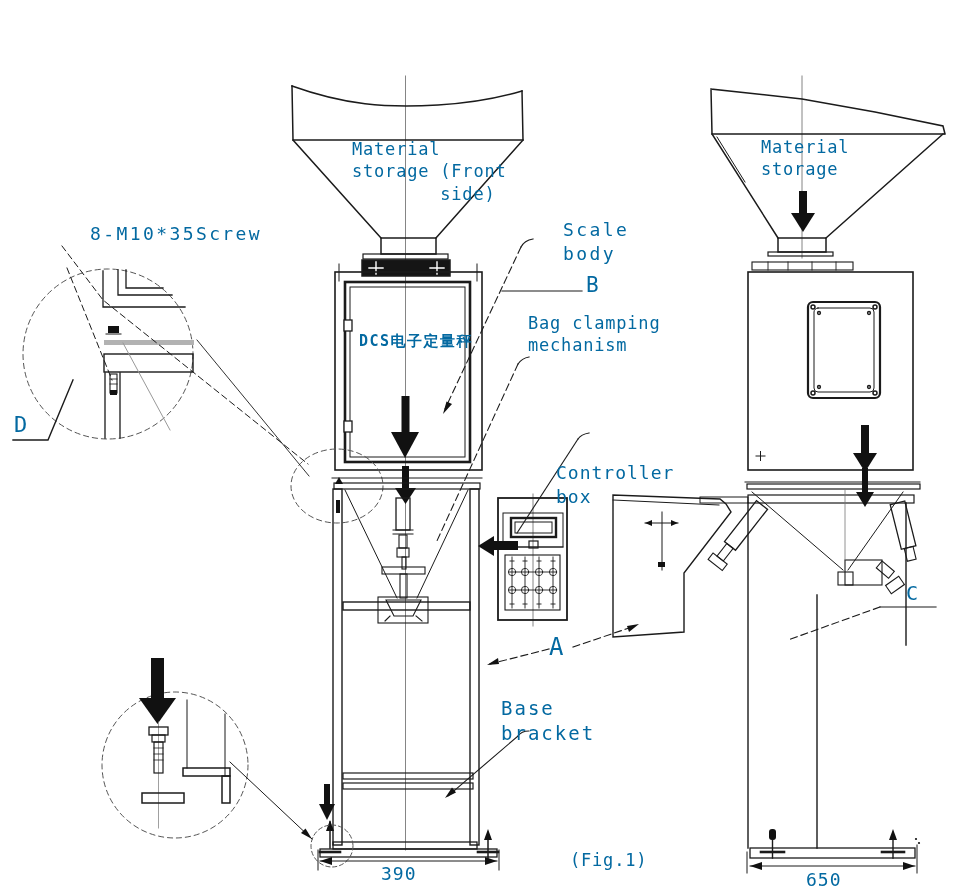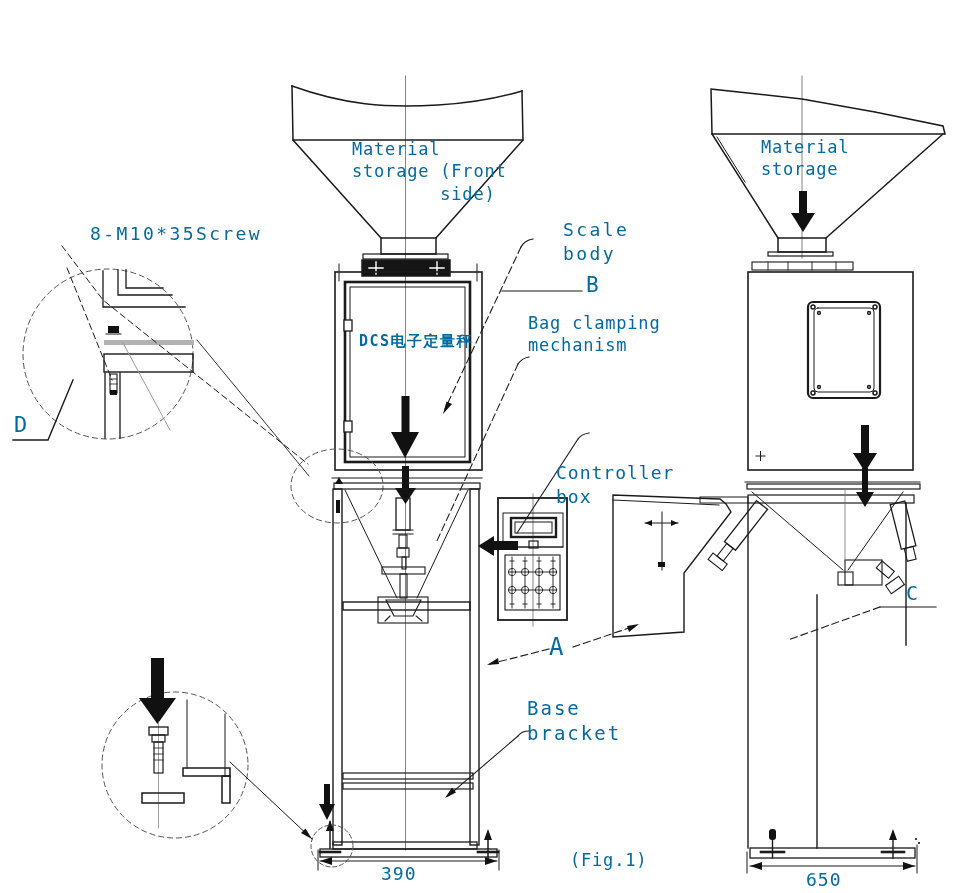--- a/index.html
+++ b/index.html
@@ -297,21 +297,21 @@
 storage (Front
         side)</div>
 <div class="lbl fs22" style="left:531px;top:218px;">Scale
 body</div>
 <div class="lbl marker" style="left:586px;top:272px;">B</div>
 <div class="lbl fs17" style="left:528px;top:312px;">Bag clamping
 mechanism</div>
 <div class="lbl fs18" style="left:556px;top:413px;margin-top:48px;">Controller
 box</div>
 <div class="lbl marker" style="left:549px;top:632px;font-size:24px;">A</div>
-<div class="lbl fs19" style="left:527px;top:696px;">Base
+<div class="lbl fs19" style="left:501px;top:696px;">Base
 bracket</div>
 <div class="lbl fs17" style="left:570px;top:849px;">(Fig.1)</div>
 <div class="lbl fs18" style="left:381px;top:862px;">390</div>
 <div class="lbl fs17" style="left:761px;top:136px;">Material
 storage</div>
 <div class="lbl fs18" style="left:806px;top:868px;">650</div>
 <div class="lbl marker" style="left:906px;top:580px;font-size:20px;">C</div>
 <div class="lbl marker" style="left:14px;top:410px;font-size:22px;">D</div>
 <div class="lbl dcs" style="left:346px;top:332px;width:140px;text-align:center;white-space:nowrap;">DCS电子定量秤</div>
 

